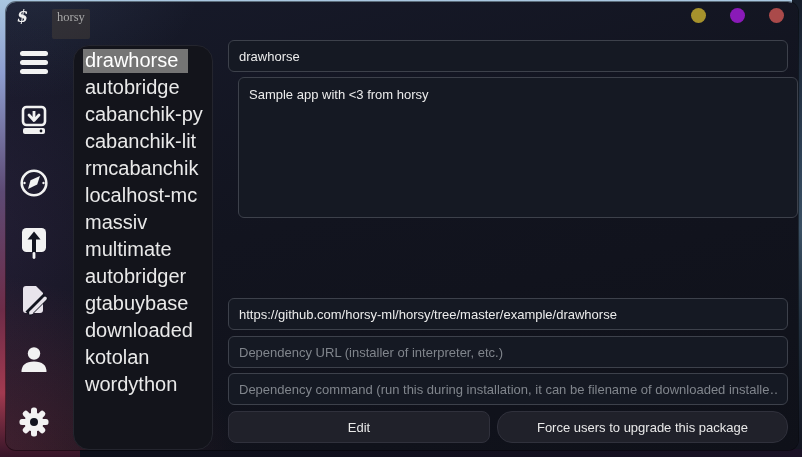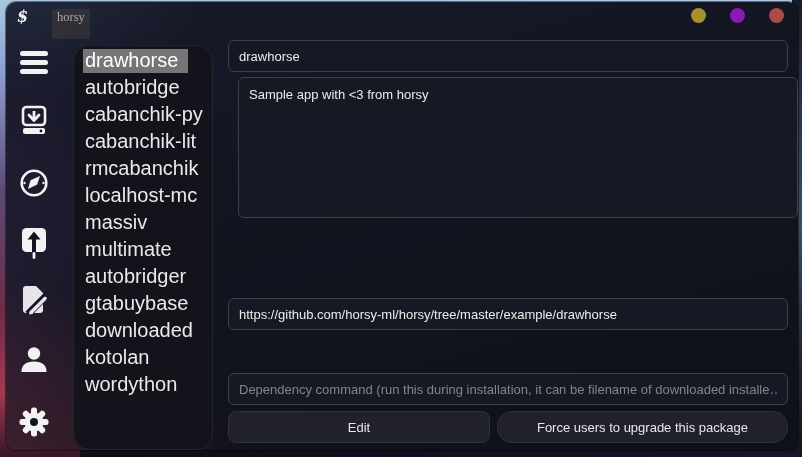--- a/index.html
+++ b/index.html
@@ -145,20 +145,21 @@
       <div class="pkg-item"><span>autobridger</span></div>
       <div class="pkg-item"><span>gtabuybase</span></div>
       <div class="pkg-item"><span>downloaded</span></div>
       <div class="pkg-item"><span>kotolan</span></div>
       <div class="pkg-item"><span>wordython</span></div>
     </div>
 
   <input class="field" id="f-name" type="text" value="drawhorse" style="">
   <textarea class="field" id="f-desc" style="">Sample app with &lt;3 from horsy</textarea>
   <input class="field" id="f-repo" type="text" value="https://github.com/horsy-ml/horsy/tree/master/example/drawhorse" style="">
+  <input class="field" id="f-depurl" type="text" placeholder="Dependency URL (installer of interpreter, etc.)" style="">
   <input class="field" id="f-depcmd" type="text" placeholder="Dependency command (run this during installation, it can be filename of downloaded installe…" style="">
 
   <div class="btn-row">
     <button class="btn edit">Edit</button>
     <button class="btn force">Force users to upgrade this package</button>
   </div>
 
 </div>
 
 </body></html>

